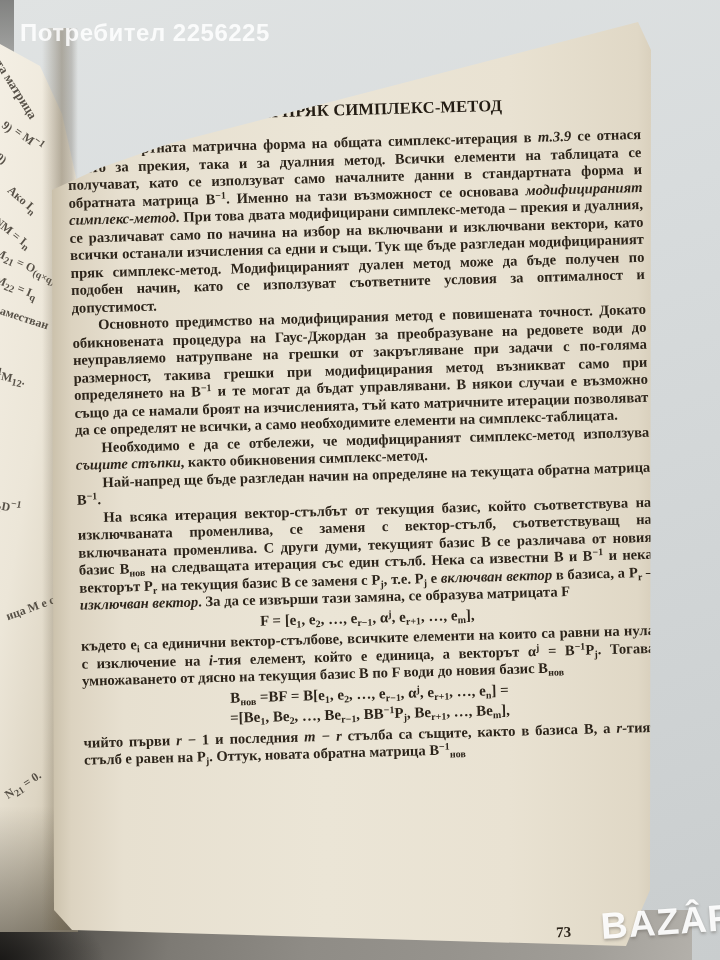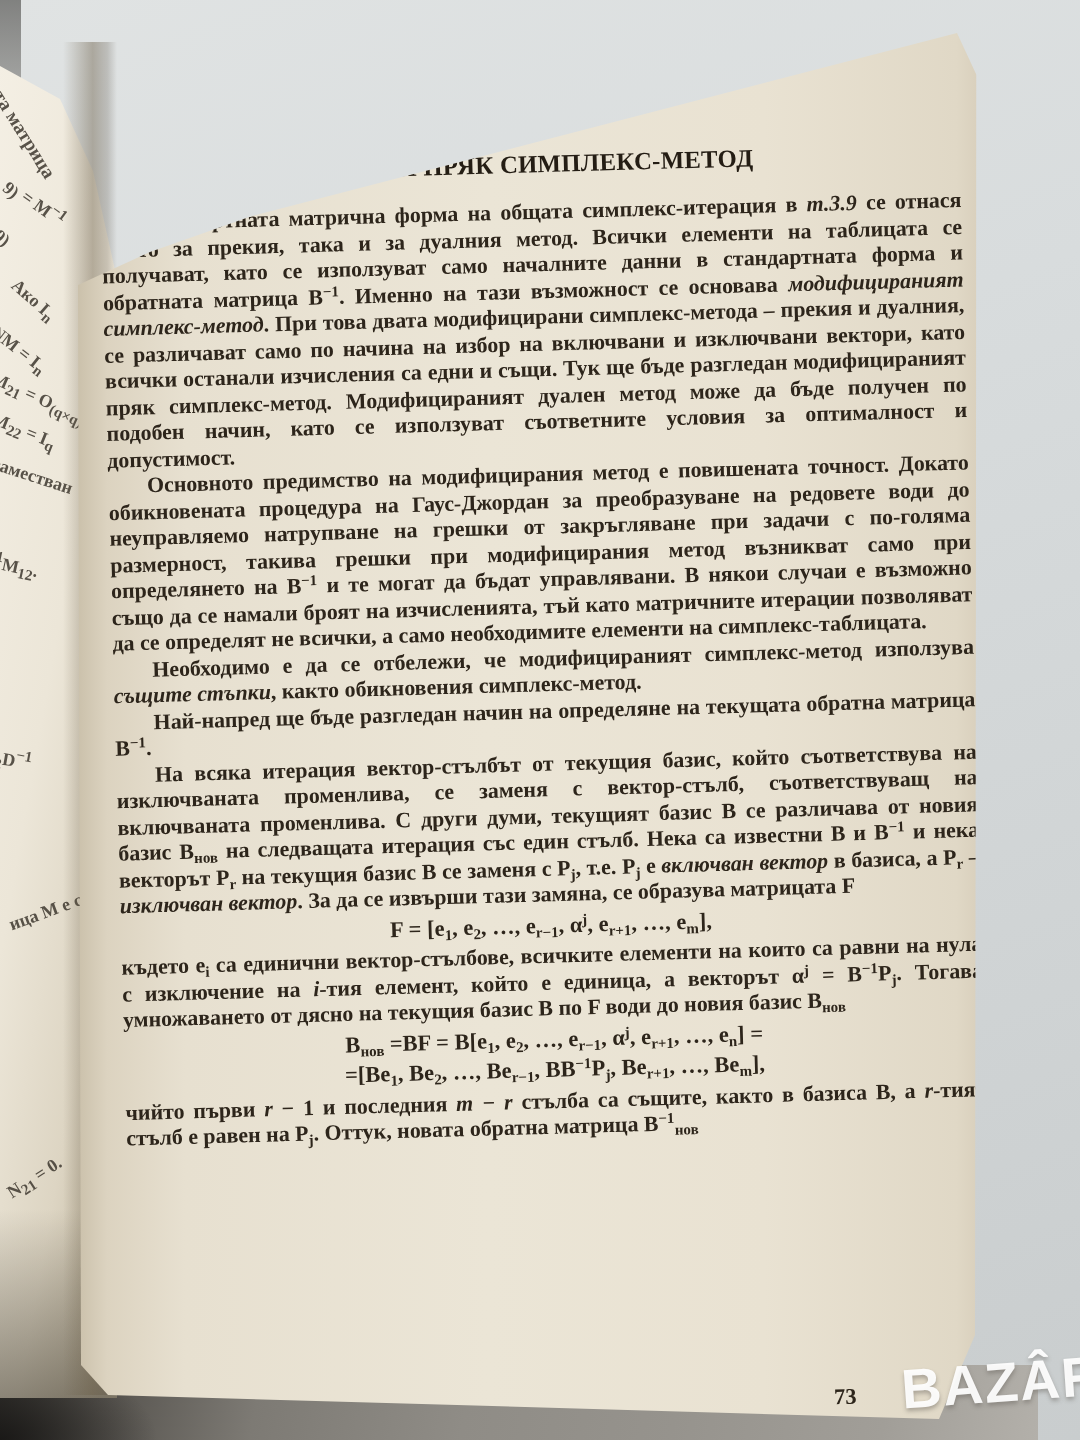--- a/index.html
+++ b/index.html
@@ -127,14 +127,15 @@
       <p class="para"><span>На всяка итерация вектор-стълбът от текущия базис, който съответствува на изключваната променлива, се заменя с вектор-стълб, съответствуващ на включваната променлива. С други думи, текущият базис B се различава от новия базис B</span><sub>нов</sub><span> на следващата итерация със един стълб. Нека са известни B и B</span><sup>−1</sup><span> и нека векторът P</span><sub>r</sub><span> на текущия базис B се заменя с P</span><sub>j</sub><span>, т.е. P</span><sub>j</sub><span> е </span><span class="s-i">включван вектор</span><span> в базиса, а P</span><sub>r</sub><span> – </span><span class="s-i">изключван вектор</span><span>. За да се извърши тази замяна, се образува матрицата F</span></p>
       <div class="formula"><span>F = [e</span><sub>1</sub><span>, e</span><sub>2</sub><span>, …, e</span><sub>r−1</sub><span>, α</span><sup>j</sup><span>, e</span><sub>r+1</sub><span>, …, e</span><sub>m</sub><span>],</span></div>
       <p class="para noindent"><span>където e</span><sub>i</sub><span> са единични вектор-стълбове, всичките елементи на които са равни на нула с изключение на </span><span class="s-i">i</span><span>-тия елемент, който е единица, а векторът α</span><sup>j</sup><span> = B</span><sup>−1</sup><span>P</span><sub>j</sub><span>. Тогава умножаването от дясно на текущия базис B по F води до новия базис B</span><sub>нов</sub></p>
       <div class="formula"><span>B</span><sub>нов</sub><span> =BF = B[e</span><sub>1</sub><span>, e</span><sub>2</sub><span>, …, e</span><sub>r−1</sub><span>, α</span><sup>j</sup><span>, e</span><sub>r+1</sub><span>, …, e</span><sub>n</sub><span>] =</span></div>
       <div class="formula"><span>=[Be</span><sub>1</sub><span>, Be</span><sub>2</sub><span>, …, Be</span><sub>r−1</sub><span>, BB</span><sup>−1</sup><span>P</span><sub>j</sub><span>, Be</span><sub>r+1</sub><span>, …, Be</span><sub>m</sub><span>],</span></div>
       <p class="para noindent"><span>чийто първи </span><span class="s-i">r</span><span> − 1 и последния </span><span class="s-i">m − r</span><span> стълба са същите, както в базиса B, а </span><span class="s-i">r</span><span>-тият стълб е равен на P</span><sub>j</sub><span>. Оттук, новата обратна матрица B</span><sup>−1</sup><sub>нов</sub></p>
     </div>
     <span id="page-number">73</span>
   </div>
 
+  <div id="wm-user">Потребител 2256225</div>
   <div id="wm-logo">BAZÂR</div>
 </div>
 
 </body></html>

